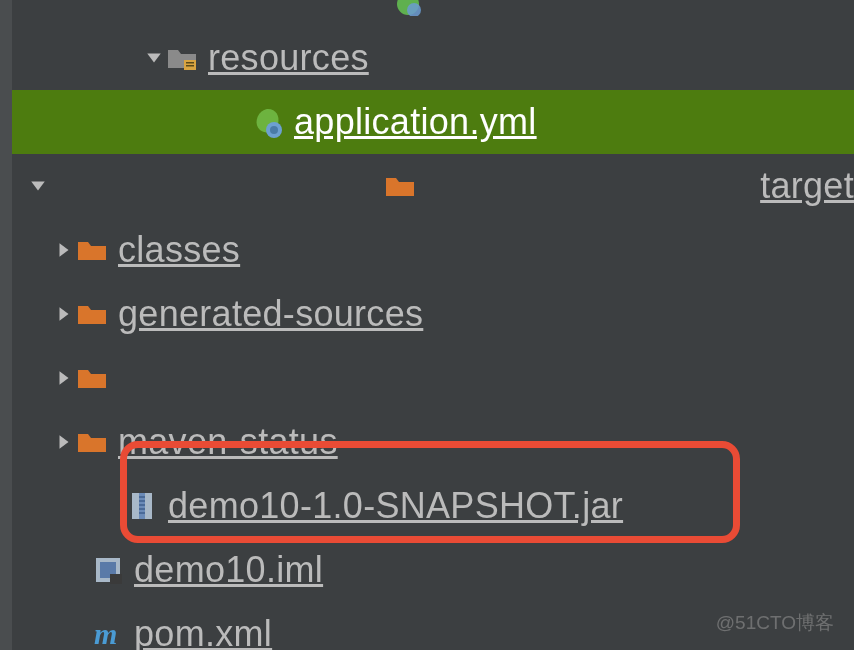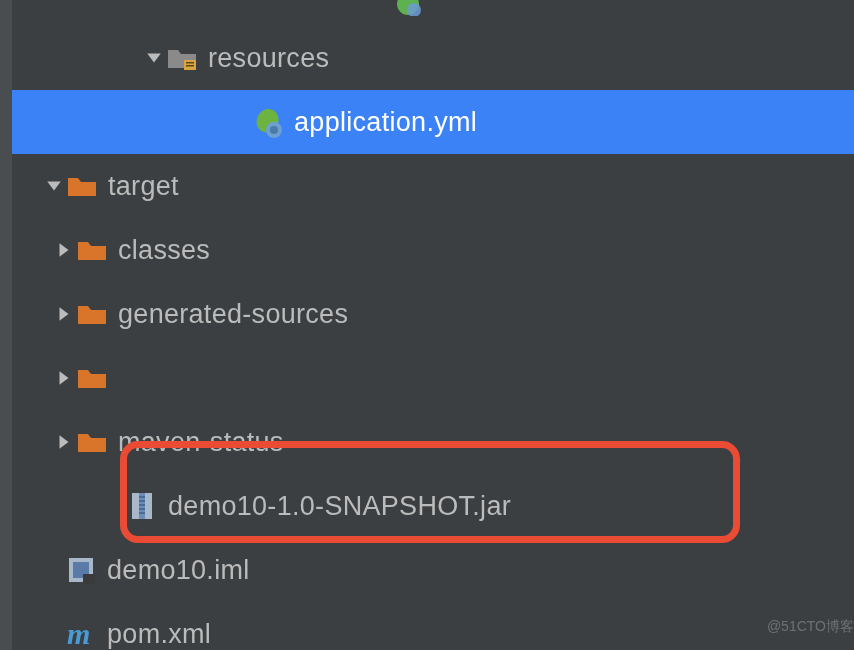--- a/index.html
+++ b/index.html
@@ -21,21 +21,21 @@
     .tree {
       padding-top: 0px;
     }
     .tree-row {
       display: flex;
       align-items: center;
       height: 64px;
       white-space: nowrap;
     }
     .tree-row.selected {
-      background: #3b82f6;
+      background: #4d7c0f;
       color: #ffffff;
     }
     .arrow {
       width: 24px;
       height: 24px;
       display: flex;
       align-items: center;
       justify-content: center;
       flex-shrink: 0;
     }
@@ -46,41 +46,42 @@
     .icon-slot {
       width: 32px;
       height: 32px;
       display: flex;
       align-items: center;
       justify-content: center;
       margin-right: 10px;
       flex-shrink: 0;
     }
     .label {
-      font-size: 27px;
+      font-size: 36px;
       letter-spacing: 0.3px;
+      text-decoration: underline;
     }
     .indent-0 { padding-left: 130px; }
     .indent-1 { padding-left: 240px; }
-    .indent-2 { padding-left: 30px; }
+    .indent-2 { padding-left: 14px; justify-content: space-between; }
     .indent-3 { padding-left: 40px; }
     .indent-leaf { padding-left: 114px; }
-    .indent-leaf2 { padding-left: 53px; }
+    .indent-leaf2 { padding-left: 80px; }
     .highlight-box {
       position: absolute;
       border: 7px solid #e94b35;
       border-radius: 18px;
       pointer-events: none;
     }
     .watermark {
       position: absolute;
       bottom: 14px;
-      right: 0;
+      right: 20px;
       color: #8a8a8a;
-      font-size: 14px;
+      font-size: 19px;
       opacity: 0.65;
     }
     .partial-top {
       height: 26px;
       overflow: hidden;
       display: flex;
       align-items: flex-end;
       padding-left: 380px;
     }
     .partial-top .icon-slot { transform: translateY(-10px); }

